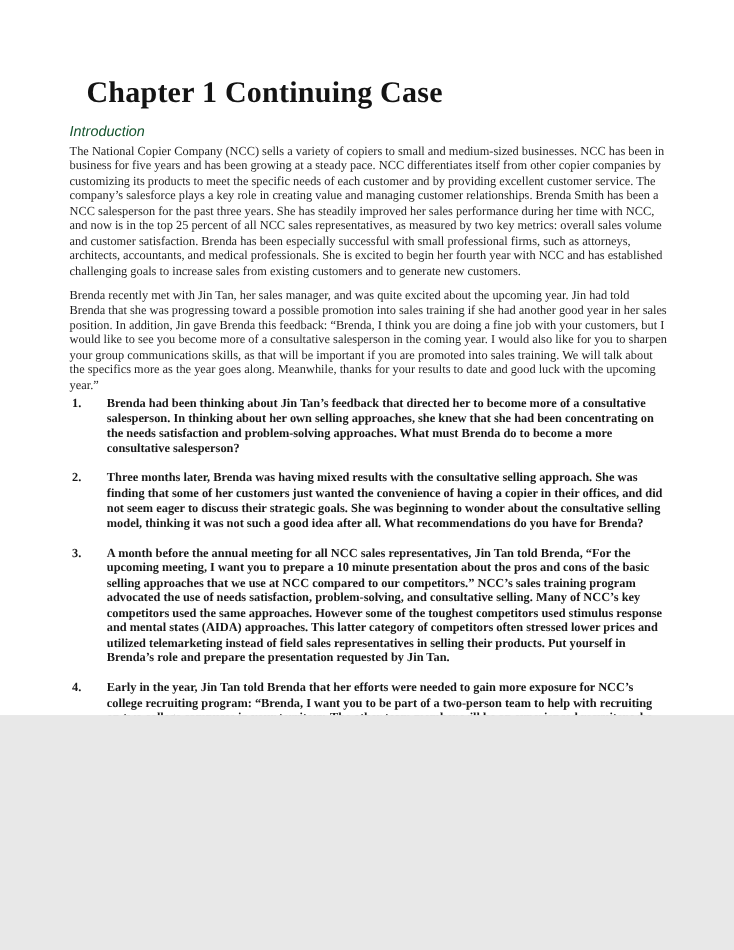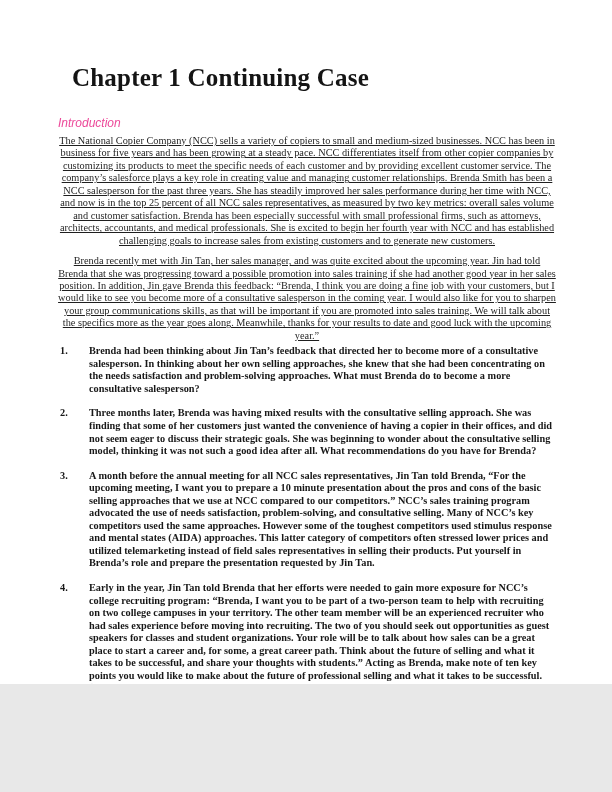--- a/index.html
+++ b/index.html
@@ -1,54 +1,53 @@
 <!DOCTYPE html>
 <html><head>
 <meta charset="utf-8">
 <style>
   * { margin: 0; padding: 0; box-sizing: border-box; }
   html, body { background: #e8e8e8; }
   .page {
     position: relative;
     width: 612px;
-    height: 684px;
+    height: 596px;
     margin: 0 auto;
     background: #ffffff;
     font-family: "Liberation Serif", serif;
     color: #1c1c1c;
     overflow: hidden;
   }
   .content {
     padding: 62px 56px 0 58px;
   }
   .doc-title {
     margin-left: 14px;
     font-family: "Liberation Serif", serif;
     font-weight: bold;
     font-size: 25px;
     line-height: 31px;
     color: #141414;
     letter-spacing: 0.2px;
   }
   .intro-heading {
-    margin-top: 23px;
+    margin-top: 9px;
     font-family: "Liberation Sans", sans-serif;
     font-style: italic;
     font-weight: 500;
     font-size: 12px;
     line-height: 14px;
-    color: #ec4899;
+    color: #14532d;
   }
   .body-para {
     margin-top: 5px;
     font-size: 10.3px;
     line-height: 12.45px;
-    text-align: center;
+    text-align: left;
     color: #1f1f1f;
-    text-decoration: underline;
   }
   .body-para + .body-para {
     margin-top: 8px;
   }
   .questions-heading {
     margin-top: 8px;
     font-family: "Liberation Sans", sans-serif;
     font-weight: bold;
     font-size: 10.5px;
     line-height: 13px;

